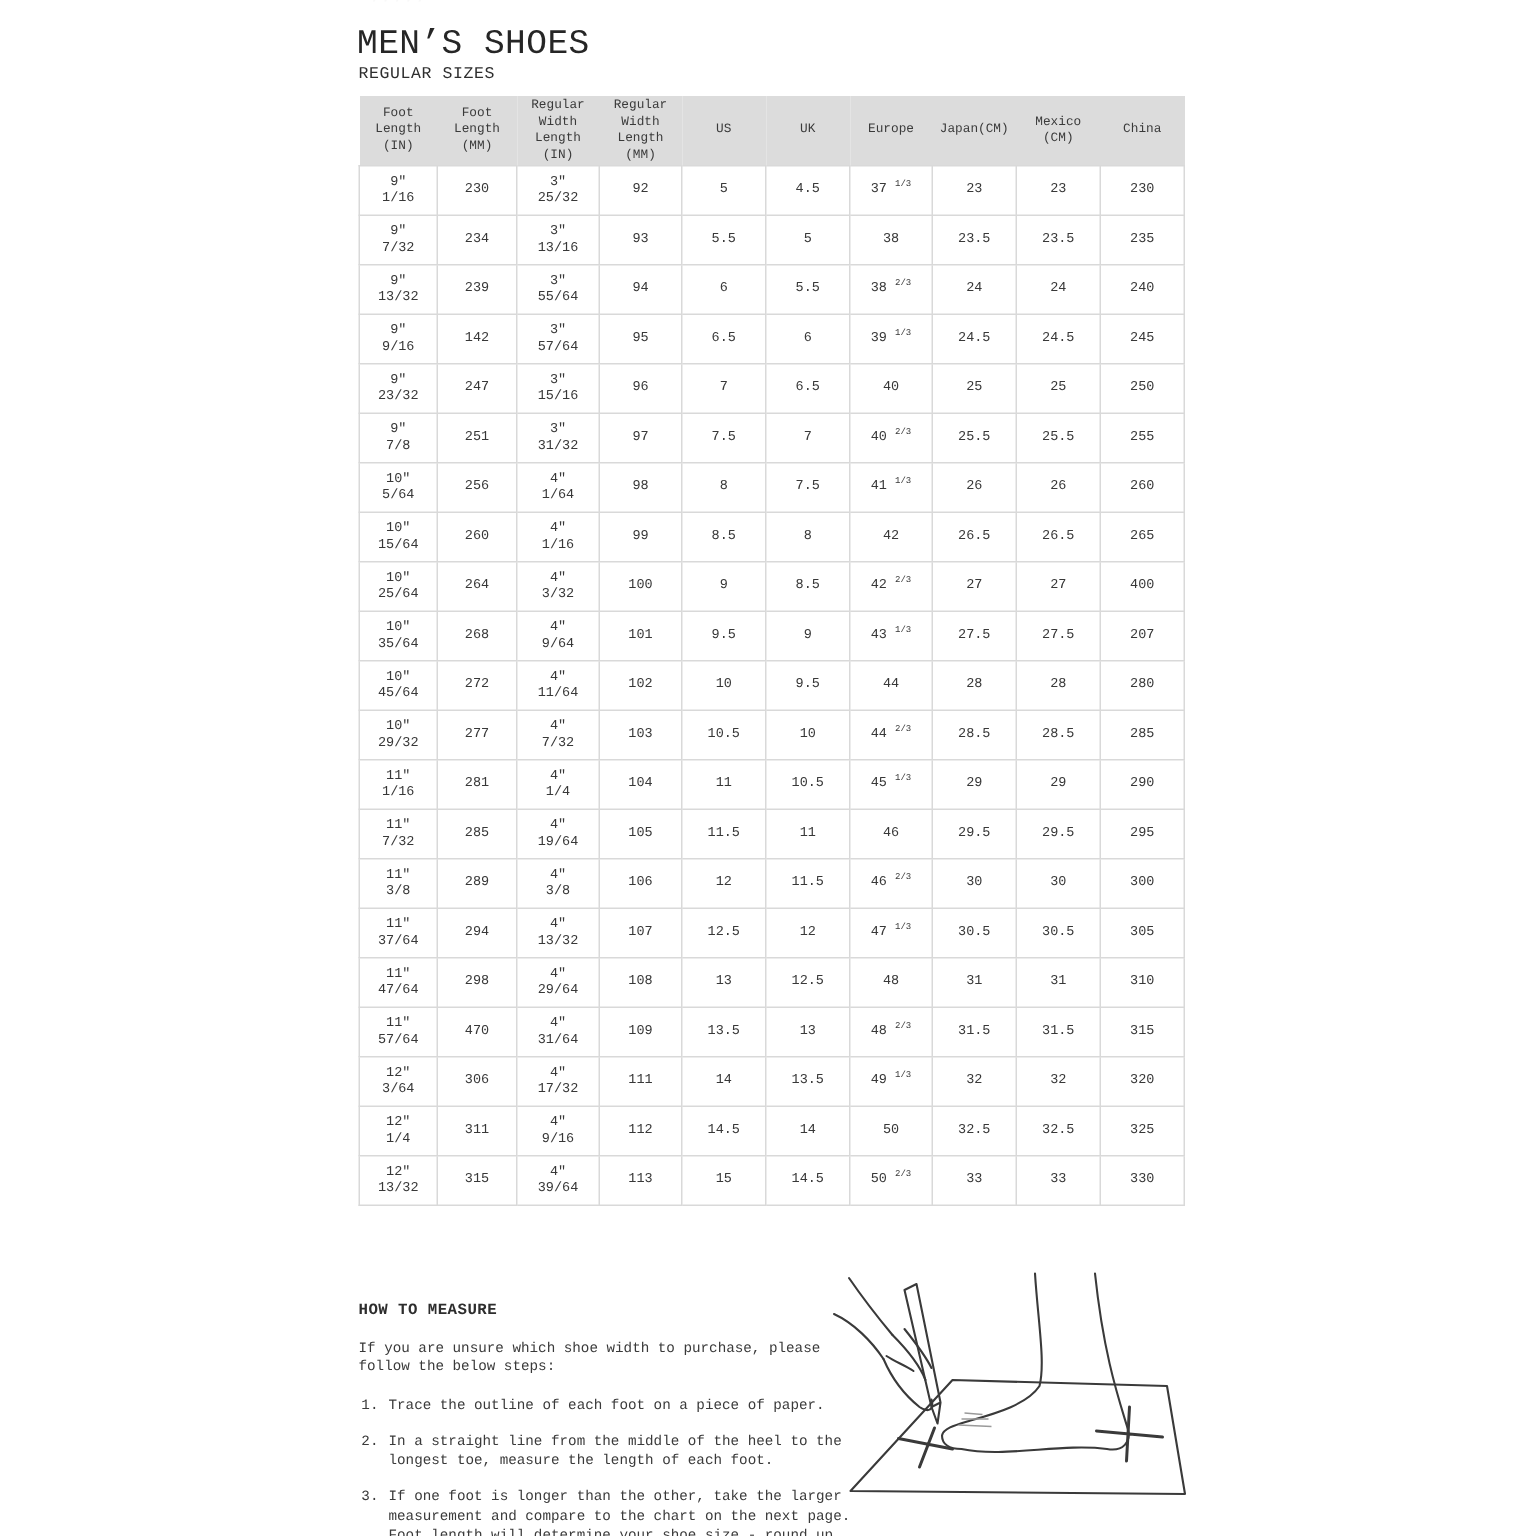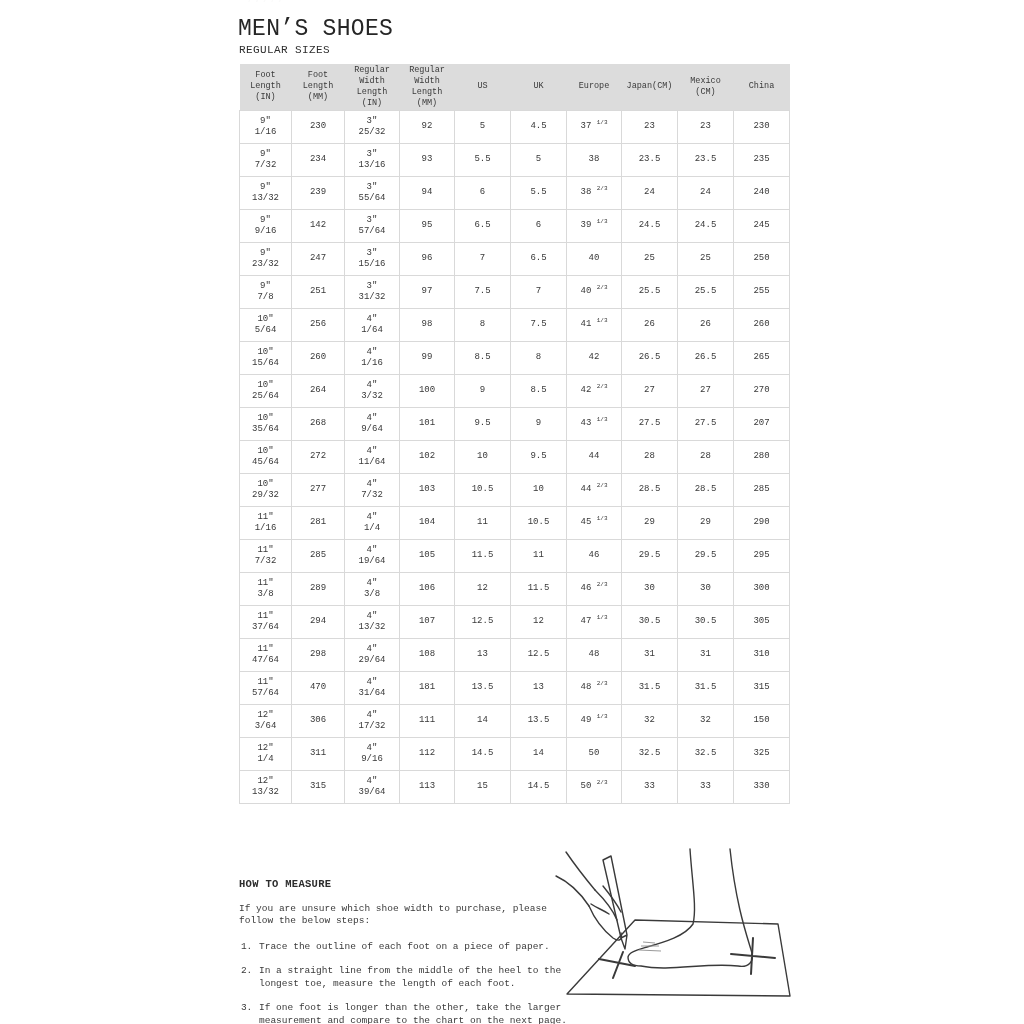--- a/index.html
+++ b/index.html
@@ -44,21 +44,21 @@
     text-align: center;
   }
   table.size-table tbody td {
     border: 1px solid #d9d9d9; height: 33px; padding: 0 2px;
     font-size: 9px; line-height: 11px; color: #383838;
     text-align: center; vertical-align: middle; background: #ffffff;
   }
   table.size-table sup { font-size: 6px; vertical-align: super; line-height: 0; }
 
   .howto { position: absolute; left: 1px; top: 860px; width: 334px; color: #3a3a3a; }
-  .howto h3 { margin: 18px 0 13px 0; font-size: 10.5px; font-weight: bold; letter-spacing: 0.3px; color: #2d2d2d; }
+  .howto h3 { margin: 8px 0 13px 0; font-size: 10.5px; font-weight: bold; letter-spacing: 0.3px; color: #2d2d2d; }
   .howto p  { margin: 0 0 13px 0; font-size: 9.5px; line-height: 12px; }
   .howto ol { margin: 4px; padding-left: 15px; font-size: 9.5px; }
   .howto ol li { margin-bottom: 11px; line-height: 13px; padding-left: 1px; }
 
   .illustration { position: absolute; left: 317px; top: 846px; }
 </style>
 </head>
 <body>
 
 <div class="page">
@@ -198,21 +198,21 @@
           <tr>
             <td>10"<br>25/64</td>
             <td>264</td>
             <td>4"<br>3/32</td>
             <td>100</td>
             <td>9</td>
             <td>8.5</td>
             <td>42 <sup>2/3</sup></td>
             <td>27</td>
             <td>27</td>
-            <td>270</td>
+            <td>400</td>
           </tr>
           <tr>
             <td>10"<br>35/64</td>
             <td>268</td>
             <td>4"<br>9/64</td>
             <td>101</td>
             <td>9.5</td>
             <td>9</td>
             <td>43 <sup>1/3</sup></td>
             <td>27.5</td>
@@ -300,39 +300,39 @@
             <td>12.5</td>
             <td>48</td>
             <td>31</td>
             <td>31</td>
             <td>310</td>
           </tr>
           <tr>
             <td>11"<br>57/64</td>
             <td>470</td>
             <td>4"<br>31/64</td>
-            <td>181</td>
+            <td>109</td>
             <td>13.5</td>
             <td>13</td>
             <td>48 <sup>2/3</sup></td>
             <td>31.5</td>
             <td>31.5</td>
             <td>315</td>
           </tr>
           <tr>
             <td>12"<br>3/64</td>
             <td>306</td>
             <td>4"<br>17/32</td>
             <td>111</td>
             <td>14</td>
             <td>13.5</td>
             <td>49 <sup>1/3</sup></td>
             <td>32</td>
             <td>32</td>
-            <td>150</td>
+            <td>320</td>
           </tr>
           <tr>
             <td>12"<br>1/4</td>
             <td>311</td>
             <td>4"<br>9/16</td>
             <td>112</td>
             <td>14.5</td>
             <td>14</td>
             <td>50</td>
             <td>32.5</td>

